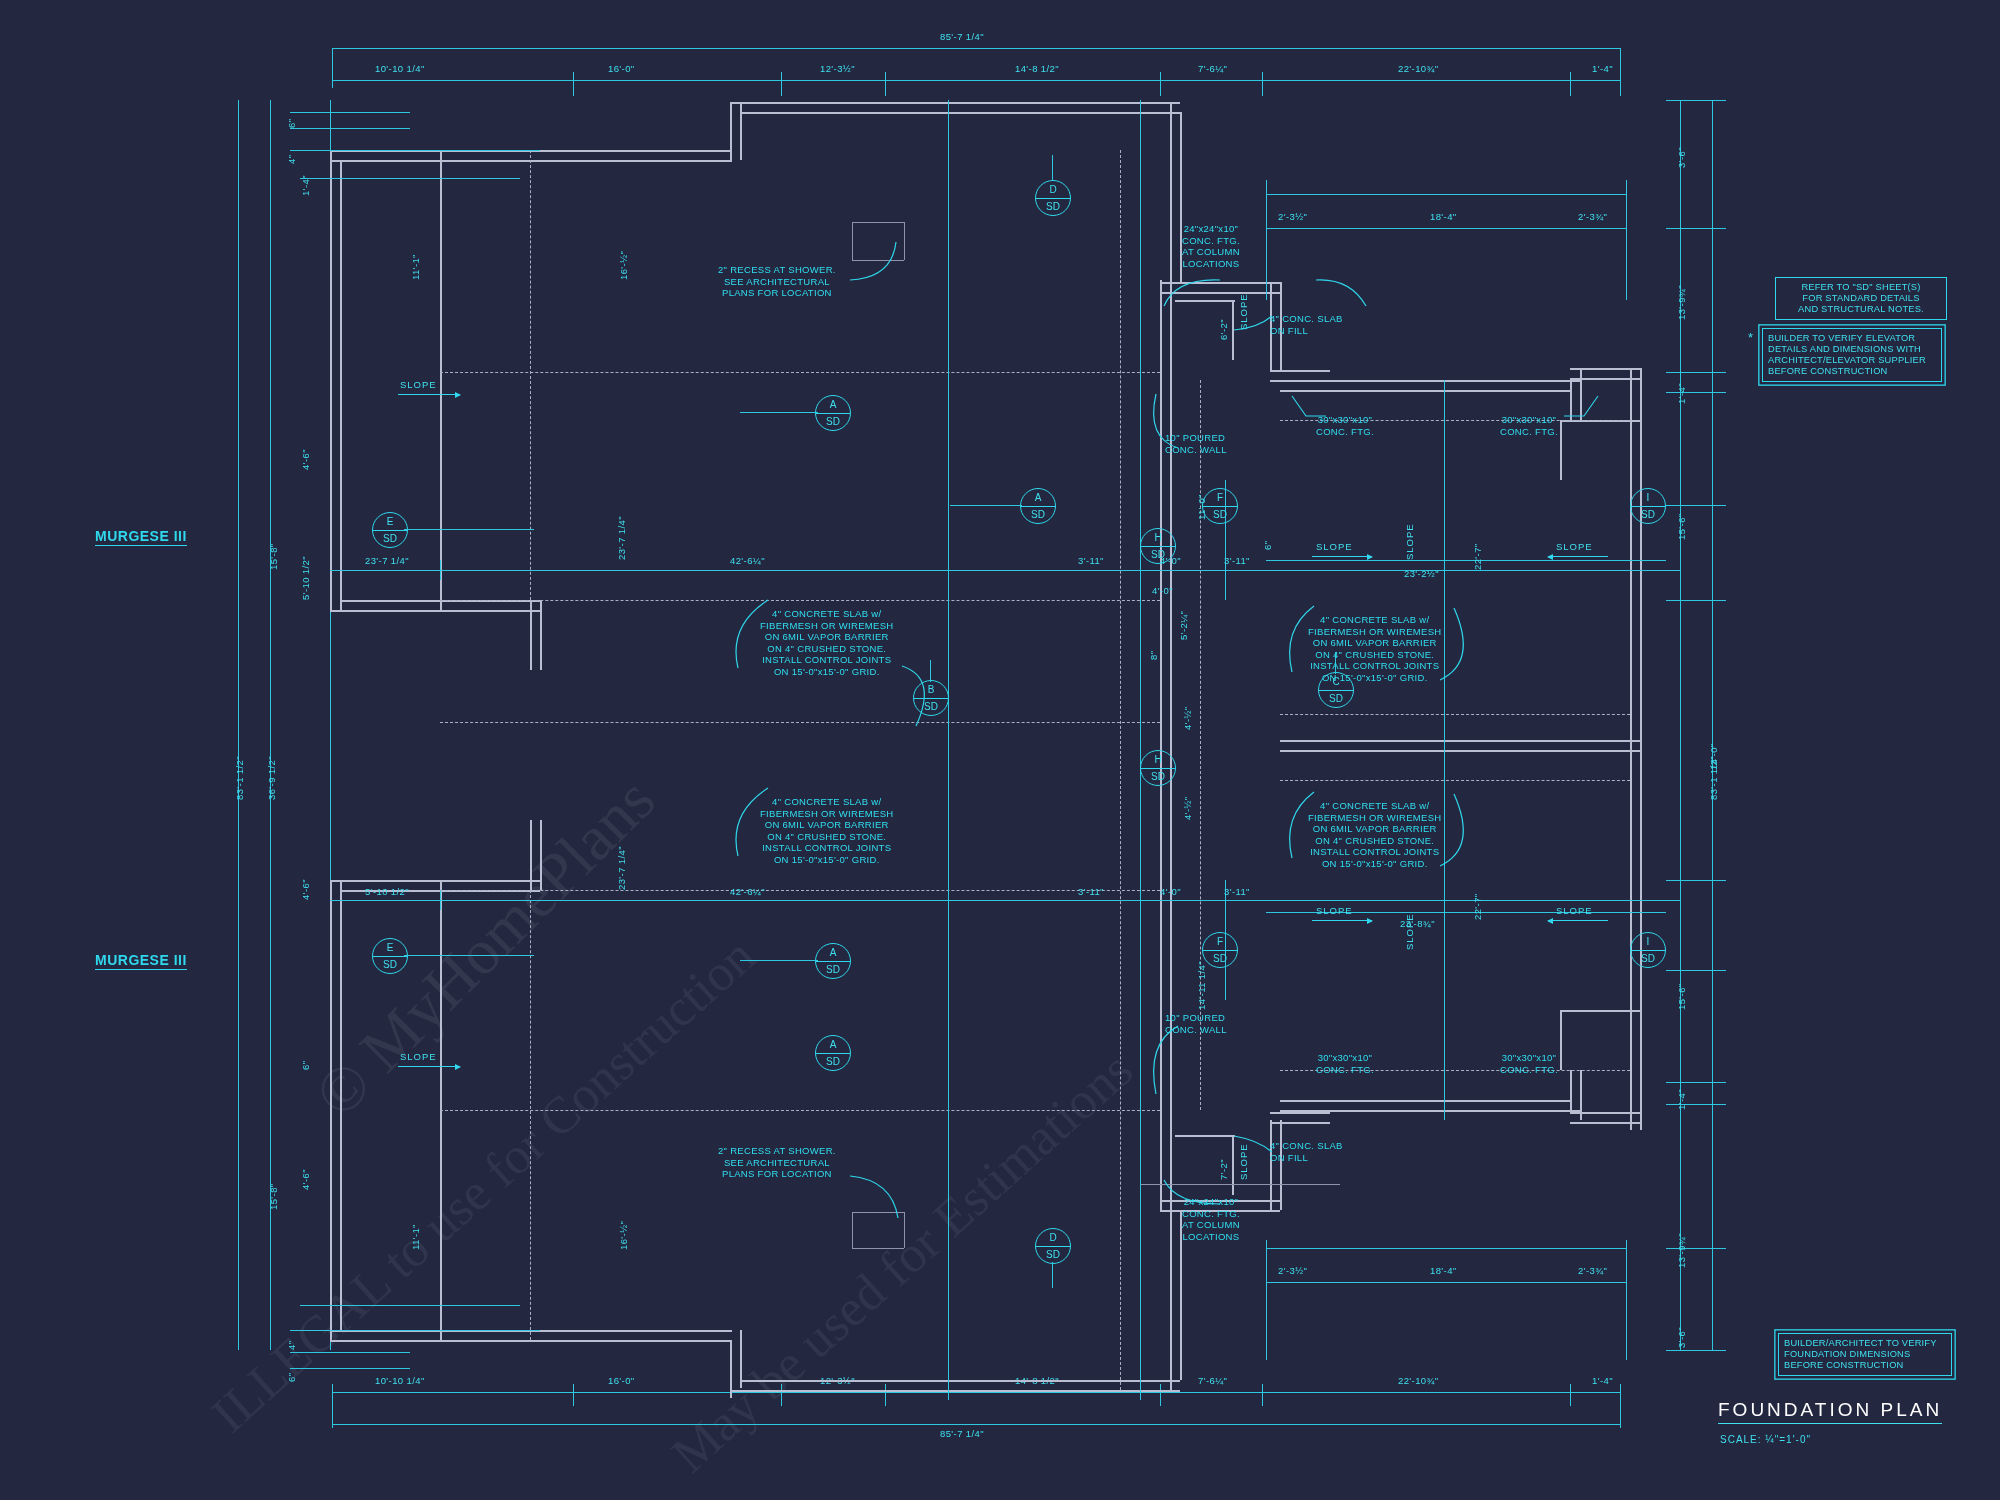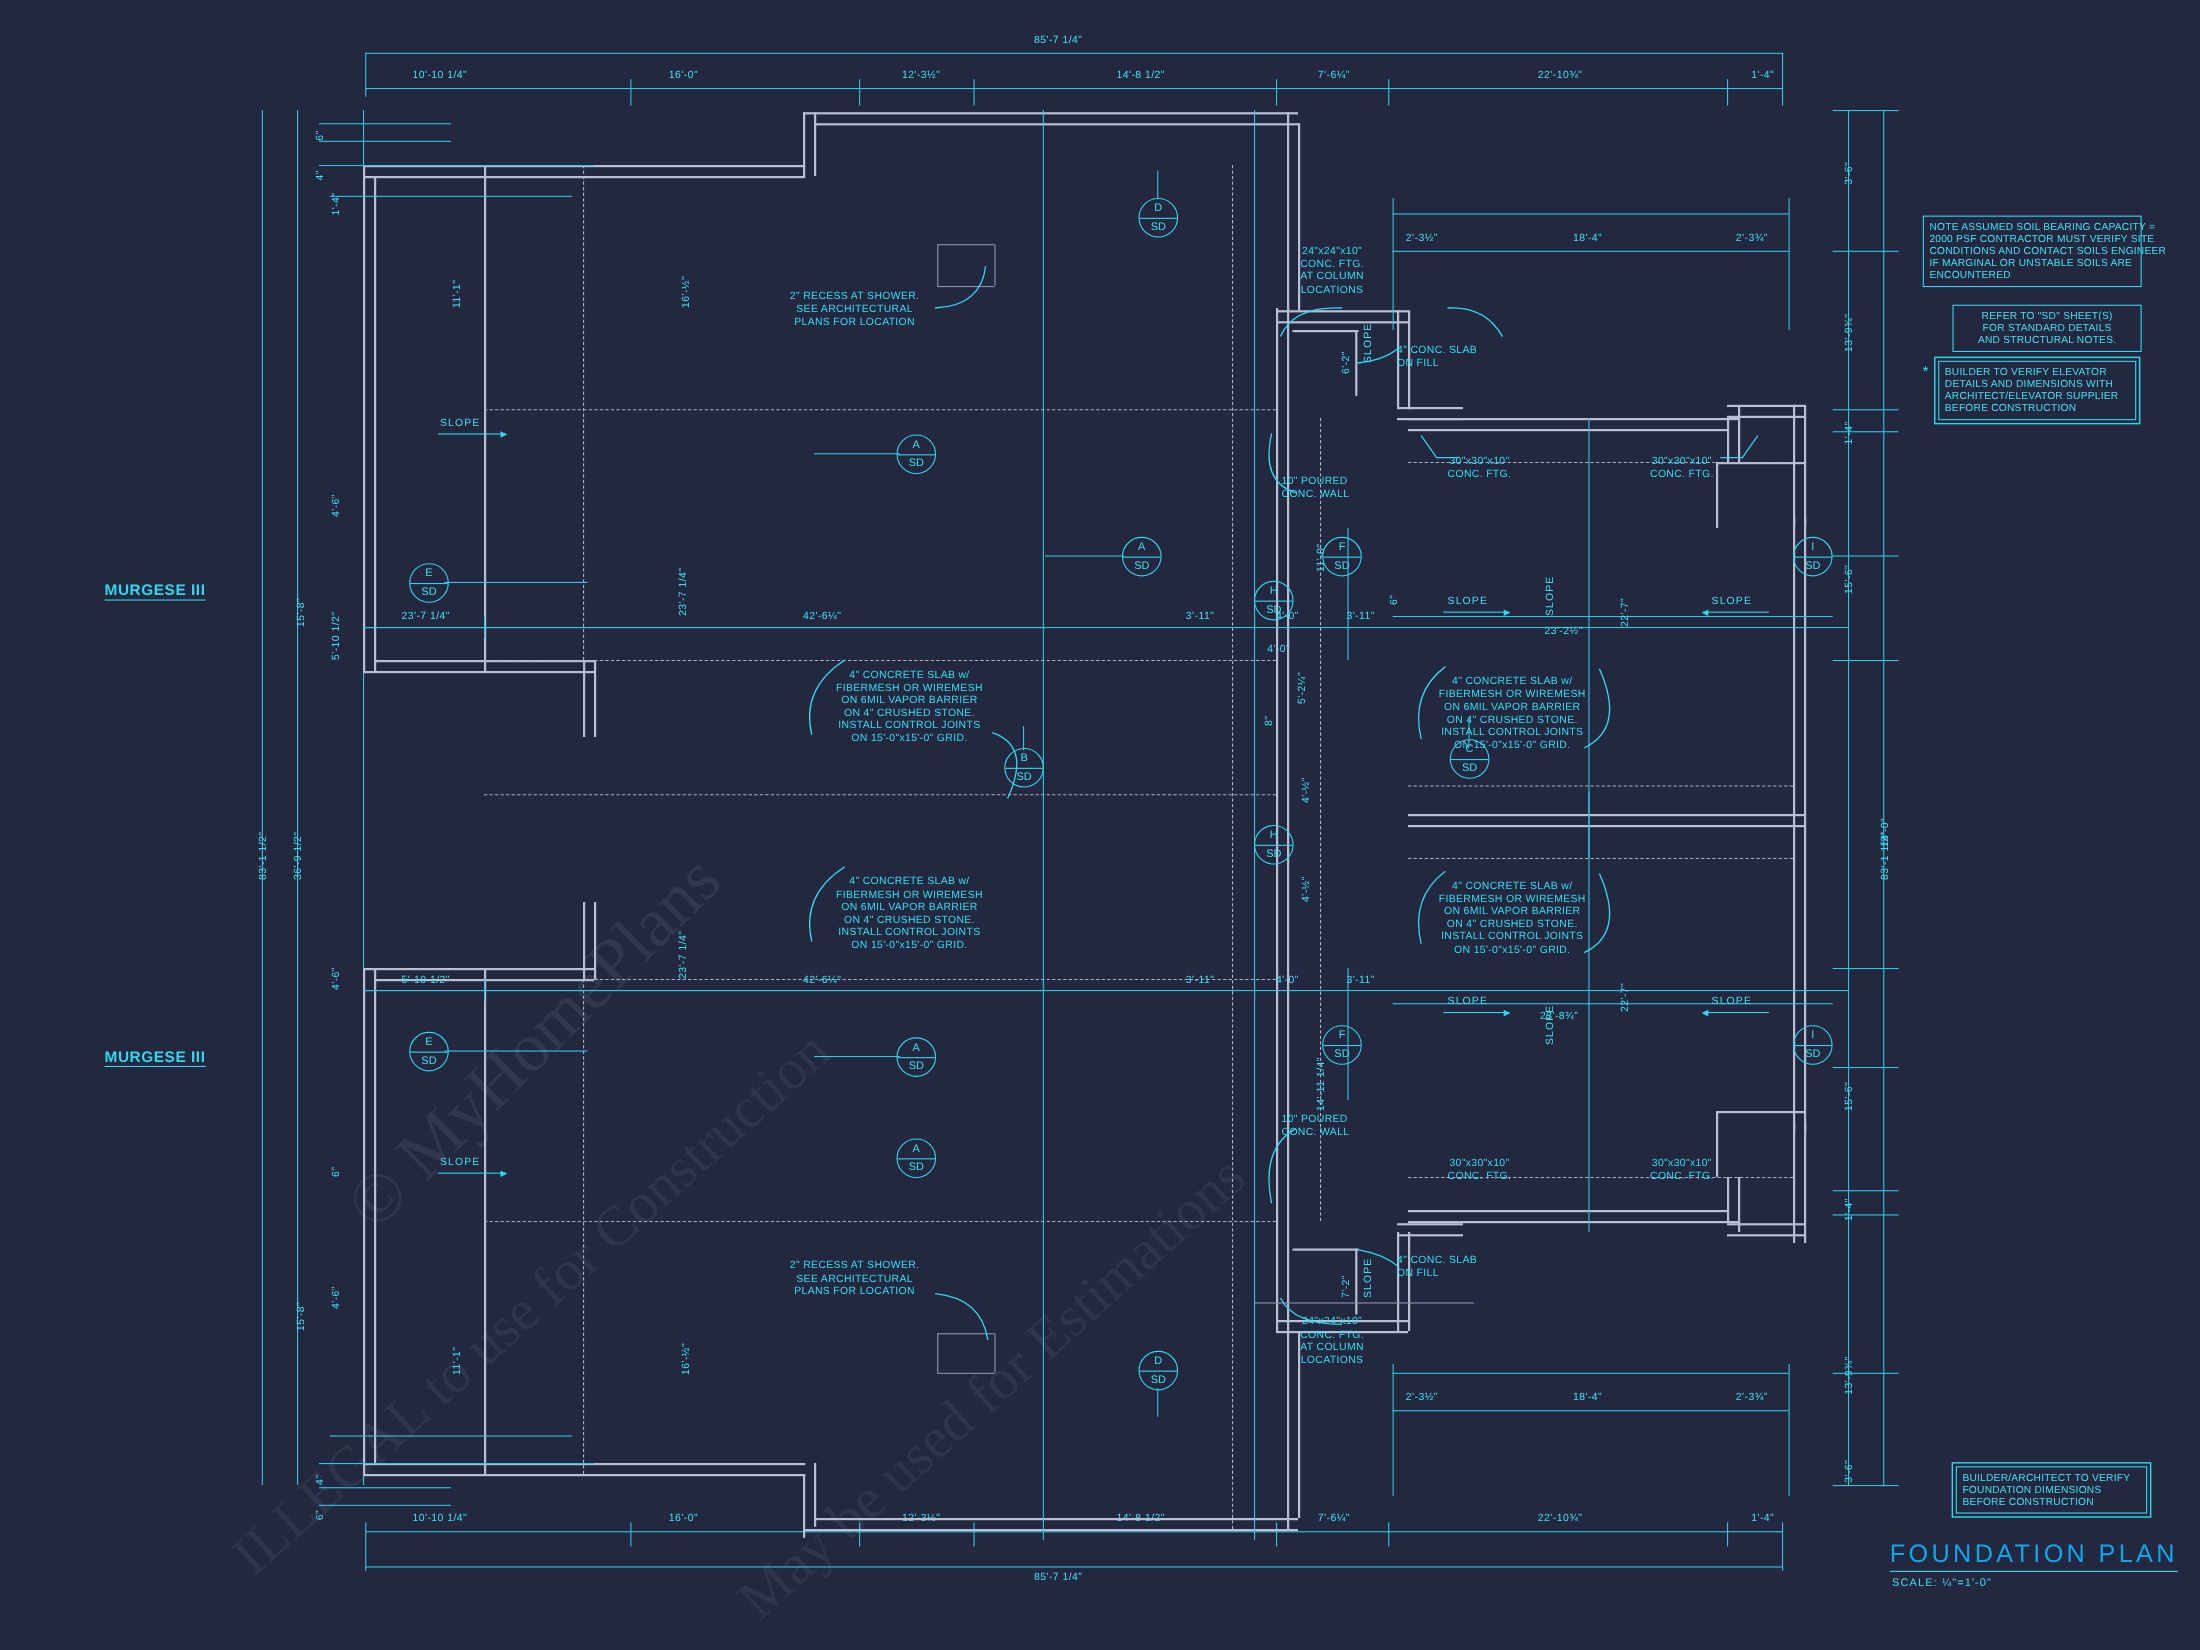--- a/index.html
+++ b/index.html
@@ -43,21 +43,21 @@
 
   
   .slope{position:absolute;color:#3fe0ef;font-size:9.5px;letter-spacing:1px;}
   .slopearrow{position:absolute;height:1px;background:#2fd8ec;}
   .slopearrow:after{content:"";position:absolute;right:-1px;top:-2.5px;
      border-left:6px solid #2fd8ec;border-top:3px solid transparent;border-bottom:3px solid transparent;}
   .slopearrow.rev:after{content:"";right:auto;left:-1px;
      border-left:none;border-right:6px solid #2fd8ec;}
 
   
-  #title{position:absolute;color:#0ea5e9;font-size:23px;letter-spacing:3px;
+  #title{position:absolute;color:#ffffff;font-size:19px;letter-spacing:3px;
          border-bottom:1.5px solid #3fe0ef;padding-bottom:2px;text-align:right;}
   #scale{position:absolute;color:#3fe0ef;font-size:10px;letter-spacing:1px;}
 
   
   .planname{position:absolute;color:#2fd8ec;font-size:14px;font-weight:bold;
             letter-spacing:.5px;border-bottom:1.5px solid #2fd8ec;padding-bottom:1px;}
 
   
   .wm{position:absolute;color:rgba(215,220,235,.085);font-family:"Liberation Serif",serif;
       white-space:nowrap;pointer-events:none;font-size:64px;}
@@ -141,25 +141,20 @@
   <div class="hl" style="left:1666px;top:880px;width:60px;"></div>
   <div class="hl" style="left:1666px;top:970px;width:60px;"></div>
   <div class="hl" style="left:1666px;top:1082px;width:60px;"></div>
   <div class="hl" style="left:1666px;top:1104px;width:60px;"></div>
   <div class="hl" style="left:1666px;top:1248px;width:60px;"></div>
   <div class="hl" style="left:1666px;top:1350px;width:60px;"></div>
 
   <div class="planname" style="left:95px;top:528px;">MURGESE III</div>
   <div class="planname" style="left:95px;top:952px;">MURGESE III</div>
 
-  <div class="nbox" style="left:1748px;top:196px;width:187px;">NOTE ASSUMED SOIL BEARING CAPACITY =
-2000 PSF CONTRACTOR MUST VERIFY SITE
-CONDITIONS AND CONTACT SOILS ENGINEER
-IF MARGINAL OR UNSTABLE SOILS ARE
-ENCOUNTERED</div>
   <div class="nbox" style="left:1775px;top:277px;width:160px;text-align:center;">REFER TO "SD" SHEET(S)
 FOR STANDARD DETAILS
 AND STRUCTURAL NOTES.</div>
   <div class="nbox dbl" style="left:1762px;top:328px;width:168px;">BUILDER TO VERIFY ELEVATOR
 DETAILS AND DIMENSIONS WITH
 ARCHITECT/ELEVATOR SUPPLIER
 BEFORE CONSTRUCTION</div>
   <div class="dim" style="left:1748px;top:330px;font-size:13px;">*</div>
   <div class="nbox dbl" style="left:1778px;top:1333px;width:162px;">BUILDER/ARCHITECT TO VERIFY
 FOUNDATION DIMENSIONS

